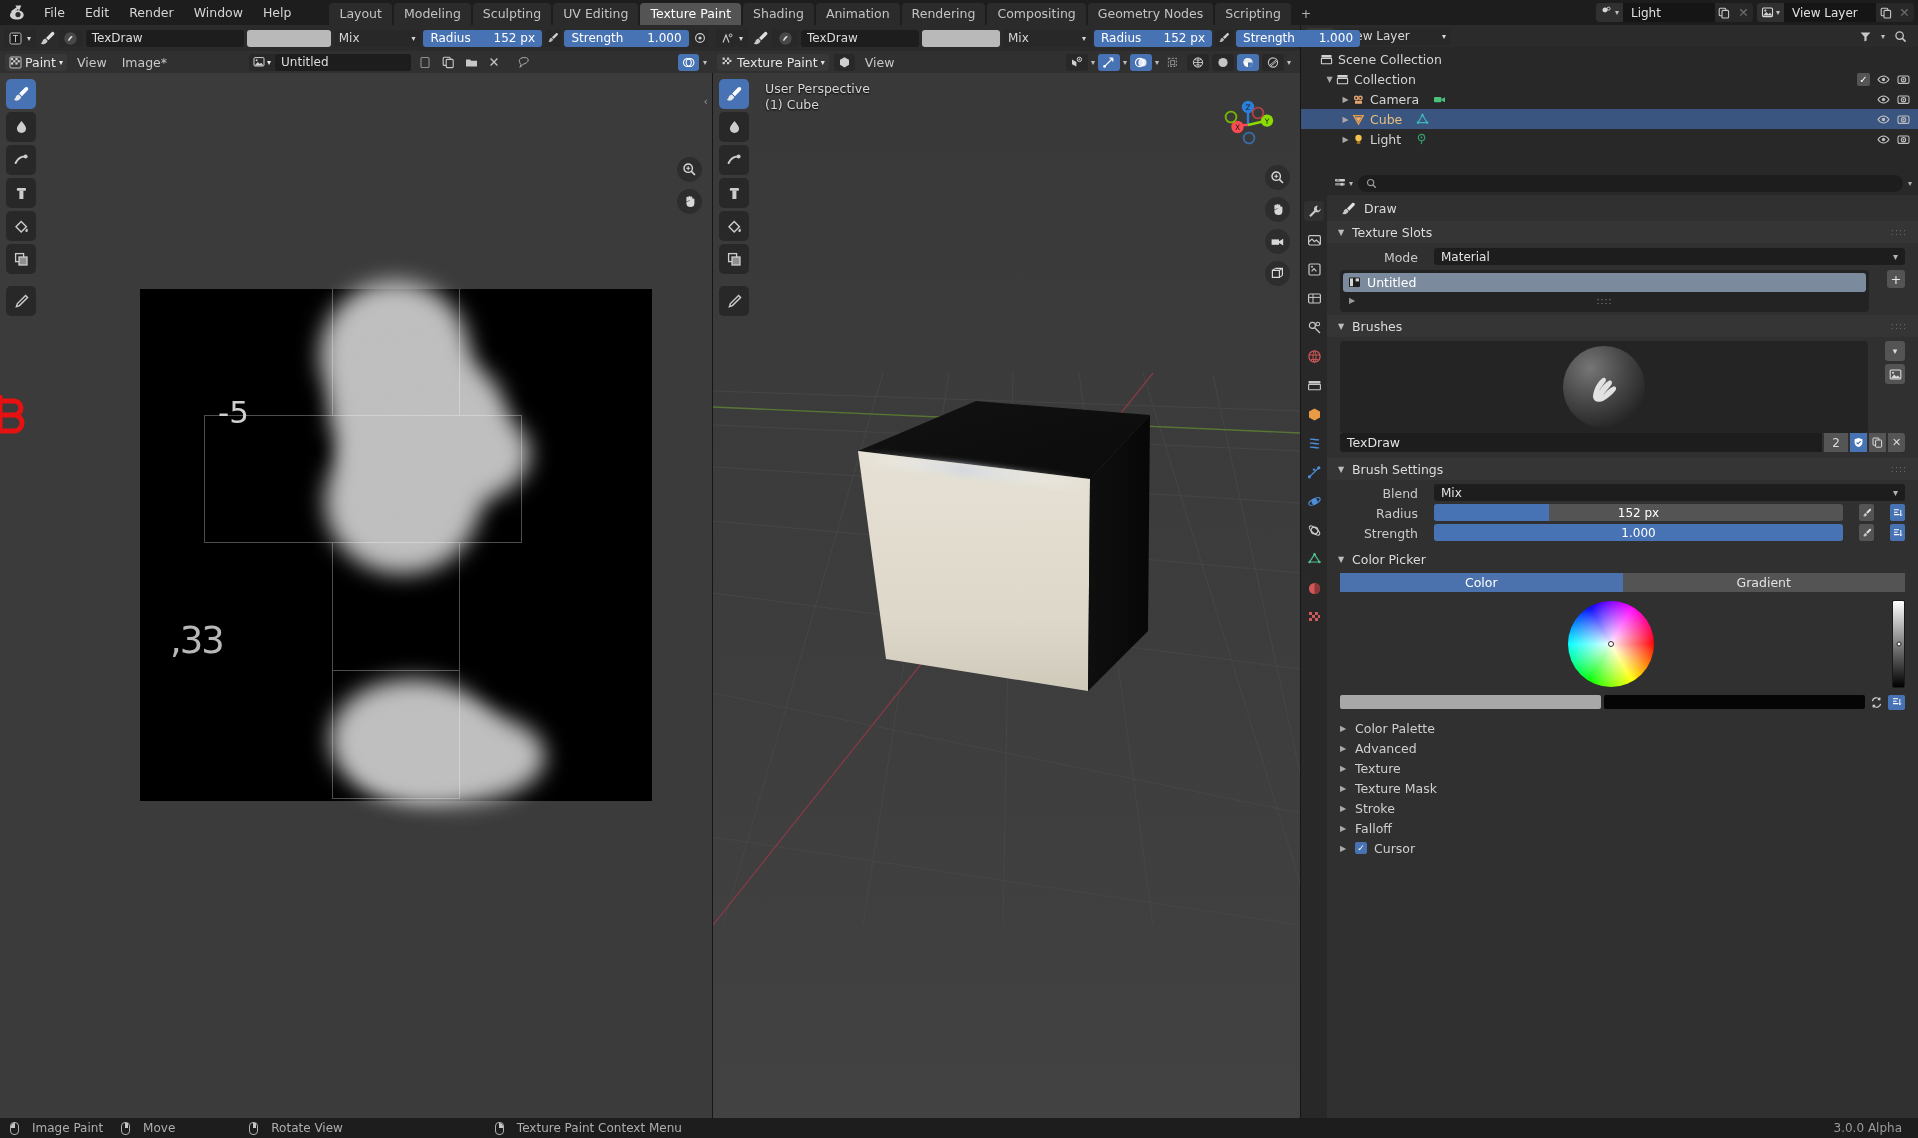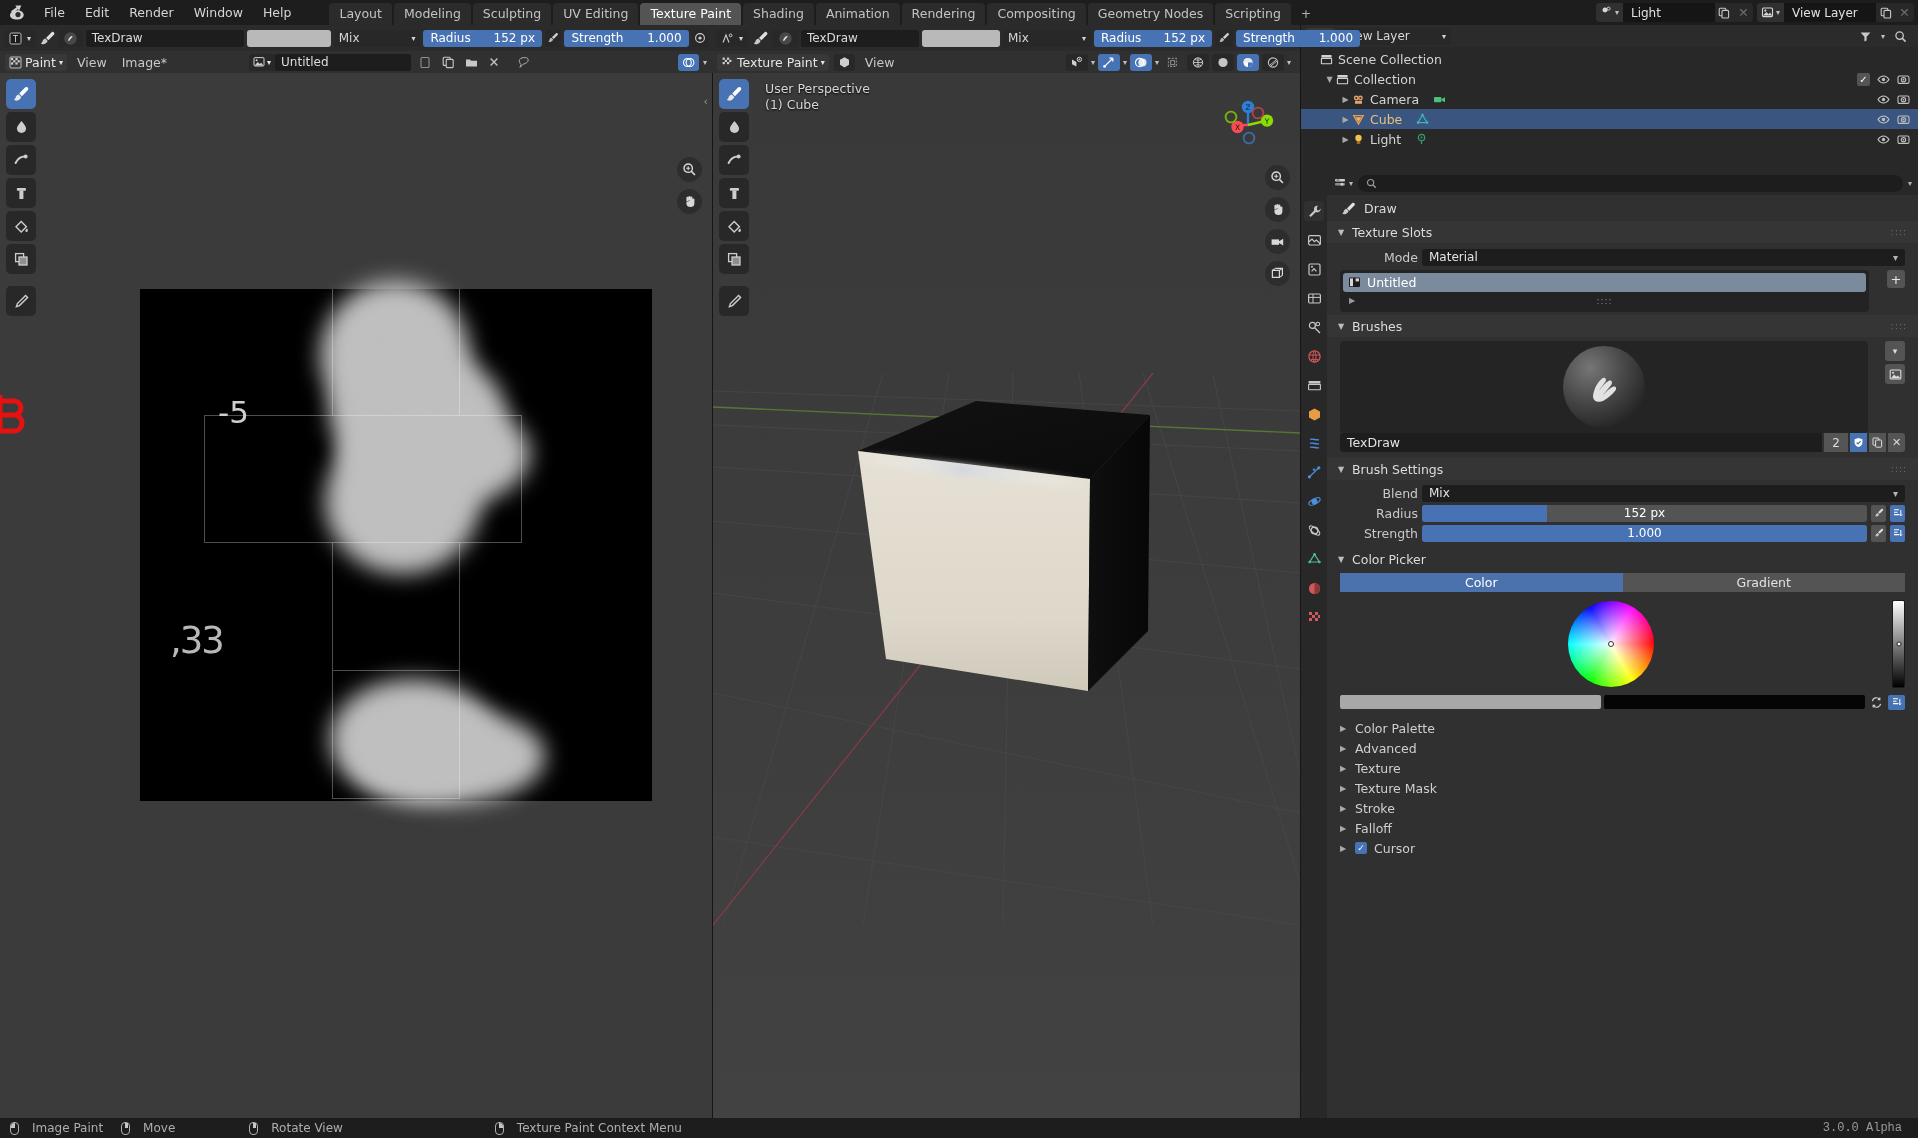--- a/index.html
+++ b/index.html
@@ -85,21 +85,21 @@
   .ptab{width:20px;height:20px;display:flex;align-items:center;justify-content:center;border-radius:3px;}
   .ptab.active{background:#303030;}
   .prop-body{flex:1;display:flex;flex-direction:column;min-width:0;}
   .prop-search{height:24px;display:flex;align-items:center;gap:5px;padding:0 6px;background:#282828;flex:0 0 24px;}
   .search-box{flex:1;height:17px;background:#1d1d1d;border-radius:9px;display:flex;align-items:center;padding:0 8px;gap:5px;color:#9a9a9a;font-size:11.5px;}
   .prop-scroll{flex:1;overflow:hidden;padding:0 0 0 0;}
   .crumb{height:26px;display:flex;align-items:center;gap:8px;padding:0 14px;font-size:12.5px;color:#dcdcdc;}
   .panel-hd{height:22px;display:flex;align-items:center;gap:6px;padding:0 11px;font-size:12.5px;color:#dcdcdc;}
   .panel-hd .arw{font-size:8px;color:#bdbdbd;width:8px;}
   .grip{margin-left:auto;color:#6d6d6d;letter-spacing:1px;font-size:9px;}
-  .row{display:flex;align-items:center;gap:4px;padding:2px 13px 2px 13px;height:20px;}
+  .row{display:flex;align-items:flex-end;gap:16px;padding:2px 13px 2px 13px;height:20px;}
   .row .lab{width:78px;text-align:right;color:#c9c9c9;font-size:12.5px;}
   .ctl{flex:1;height:17px;background:#545454;border-radius:3px;display:flex;align-items:center;padding:0 7px;color:#e2e2e2;font-size:12px;}
   .ctl.dark{background:#1d1d1d;}
   .ctl .cv{margin-left:auto;color:#b4b4b4;font-size:10px;}
   .slider{position:relative;flex:1;height:17px;background:#545454;border-radius:3px;overflow:hidden;display:flex;align-items:center;justify-content:center;}
   .slider .sfill{position:absolute;left:0;top:0;bottom:0;background:#4772b3;}
   .slider .stxt{position:relative;z-index:2;font-size:12px;color:#fff;}
   .mini{width:15px;height:17px;display:flex;align-items:center;justify-content:center;background:#545454;border-radius:2px;color:#ddd;font-size:10px;}
   .mini.blue{background:#4772b3;}
   .slotbox{margin:3px 13px 0 13px;background:#232323;border-radius:4px;padding:3px;position:relative;}
@@ -132,21 +132,21 @@
   .collapsed .arw{font-size:8px;color:#aaa;width:8px;}
   .cbox{width:12px;height:12px;border-radius:2px;background:#4772b3;display:flex;align-items:center;justify-content:center;color:#fff;font-size:9px;}
 
   
   .annot{position:absolute;pointer-events:none;z-index:60;}
 
   
   .status{height:20px;background:#1d1d1d;display:flex;align-items:center;gap:6px;padding:0 10px;flex:0 0 20px;font-size:12px;color:#aeaeae;}
   .st-item{display:flex;align-items:center;gap:13px;}
   .st-gap{width:62px;}
-  .ver{margin-left:auto;color:#9a9a9a;font-size:12px;padding-right:6px;font-family:Liberation Mono, monospace;}
+  .ver{margin-left:auto;color:#9a9a9a;font-size:12px;padding-right:6px;}
   .mouse-ico{width:9px;height:13px;border:1px solid #b0b0b0;border-radius:4px;position:relative;}
   .mouse-ico.l::before{content:'';position:absolute;left:0;top:0;width:4px;height:5px;background:#c7c7c7;border-radius:4px 0 0 0;}
   .mouse-ico.m::before{content:'';position:absolute;left:3px;top:0;width:3px;height:5px;background:#c7c7c7;}
   .mouse-ico.r::before{content:'';position:absolute;right:0;top:0;width:4px;height:5px;background:#c7c7c7;border-radius:0 4px 0 0;}
   svg{display:block;}
 </style>
 </head>
 <body>
 
 <div class="app">

